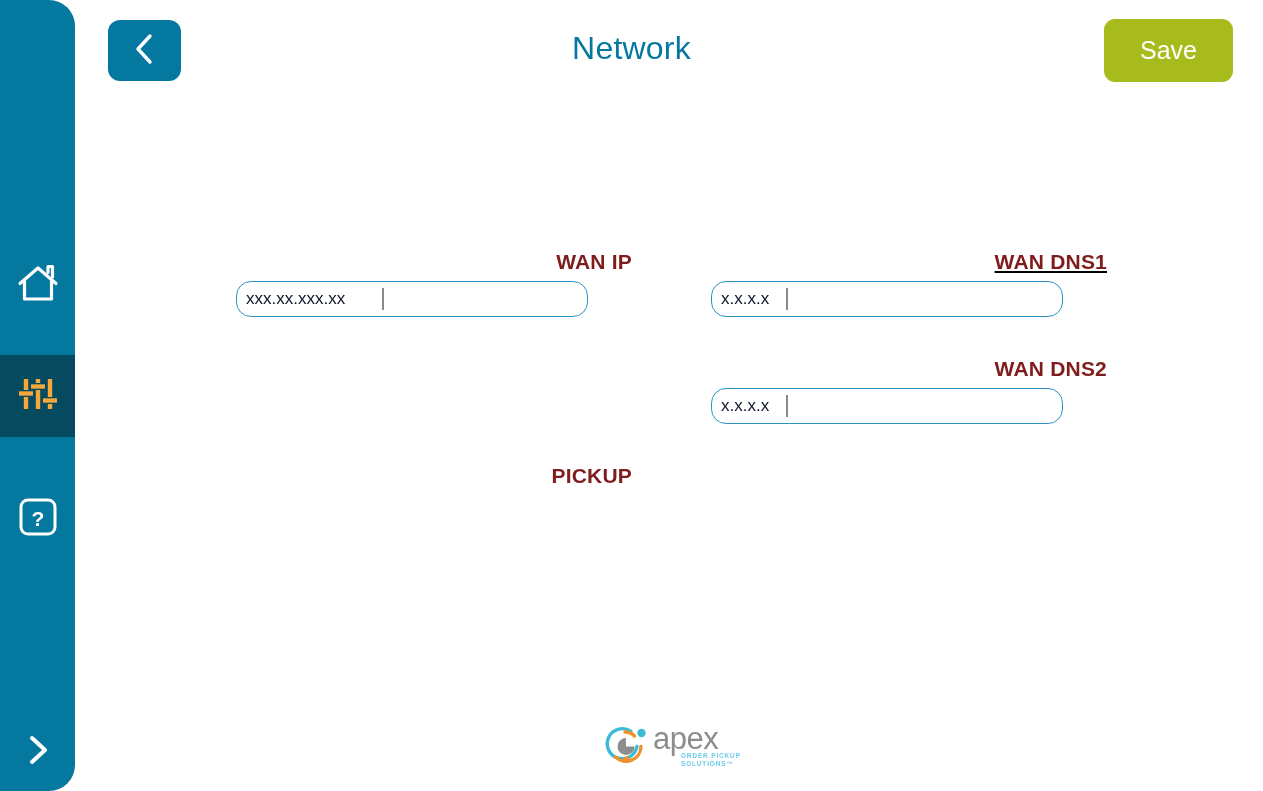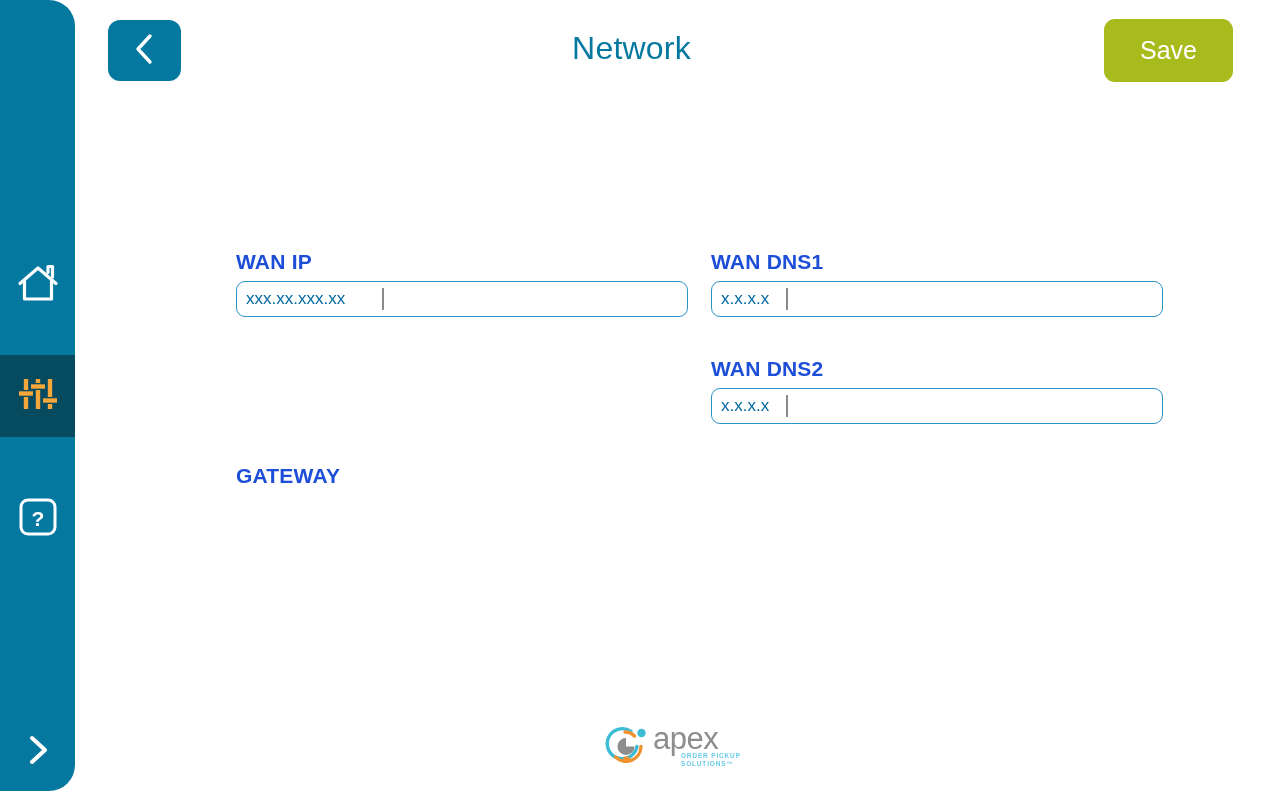--- a/index.html
+++ b/index.html
@@ -93,50 +93,51 @@
     top: 250px;
     width: 880px;
   }
   .field {
     position: absolute;
     width: 396px;
   }
   .field-label {
     font-size: 21px;
     font-weight: bold;
-    color: #1d4ed8;
+    color: #7f1d1d;
     margin-bottom: 7px;
     letter-spacing: 0.2px;
+    text-align: right;
   }
   .field-input {
-    width: 452px;
+    width: 352px;
     height: 36px;
     box-sizing: border-box;
     border: 1.6px solid #2b93c4;
-    border-radius: 9px;
+    border-radius: 15px;
     background: #ffffff;
     font-family: "Liberation Sans", sans-serif;
     font-size: 17px;
-    color: #0369a1;
+    color: #0f172a;
     padding: 0 0 0 9px;
     outline: none;
   }
   .input-wrap { position: relative; }
   .caret {
     position: absolute;
     top: 7px;
     width: 1.6px;
     height: 22px;
     background: #8a8a8a;
   }
 
   #f-wanip    { left: 0;     top: 0;   }
   #f-netmask  { left: 0;     top: 107px; }
   #f-gateway  { left: 0;     top: 214px; }
-  #f-dns1     { left: 475px; top: 0;   }
+  #f-dns1     { left: 475px; top: 0; text-decoration: underline;   }
   #f-dns2     { left: 475px; top: 107px; }
 
   
   #footer-logo {
     position: absolute;
     left: 603px;
     top: 724px;
     width: 140px;
     height: 52px;
     display: flex;
@@ -235,21 +236,21 @@
     <div class="input-wrap">
       <input class="field-input" type="text" value="xxx.xx.xxx.xx" style="">
       <span class="caret" style="left:146px;"></span>
     </div>
   </div>
 
   <div class="field" id="f-netmask">
   </div>
 
   <div class="field" id="f-gateway">
-    <div class="field-label">GATEWAY</div>
+    <div class="field-label">PICKUP</div>
   </div>
 
   <div class="field" id="f-dns1">
     <div class="field-label">WAN DNS1</div>
     <div class="input-wrap">
       <input class="field-input" type="text" value="x.x.x.x" style="">
       <span class="caret" style="left:75px;"></span>
     </div>
   </div>
 

